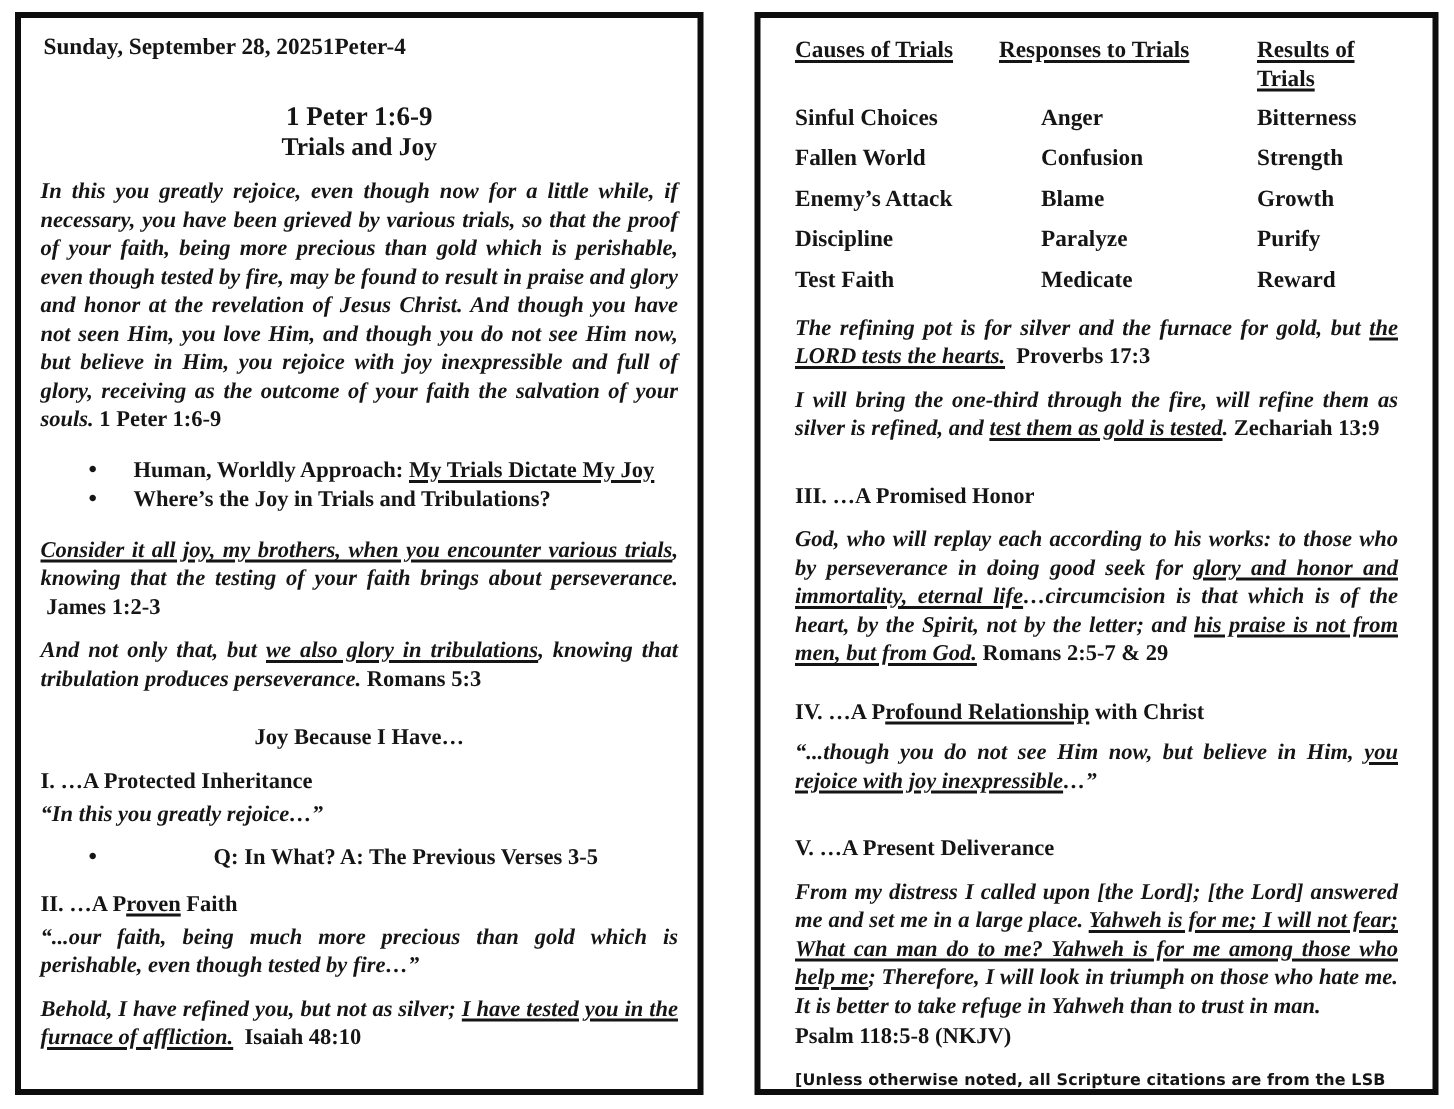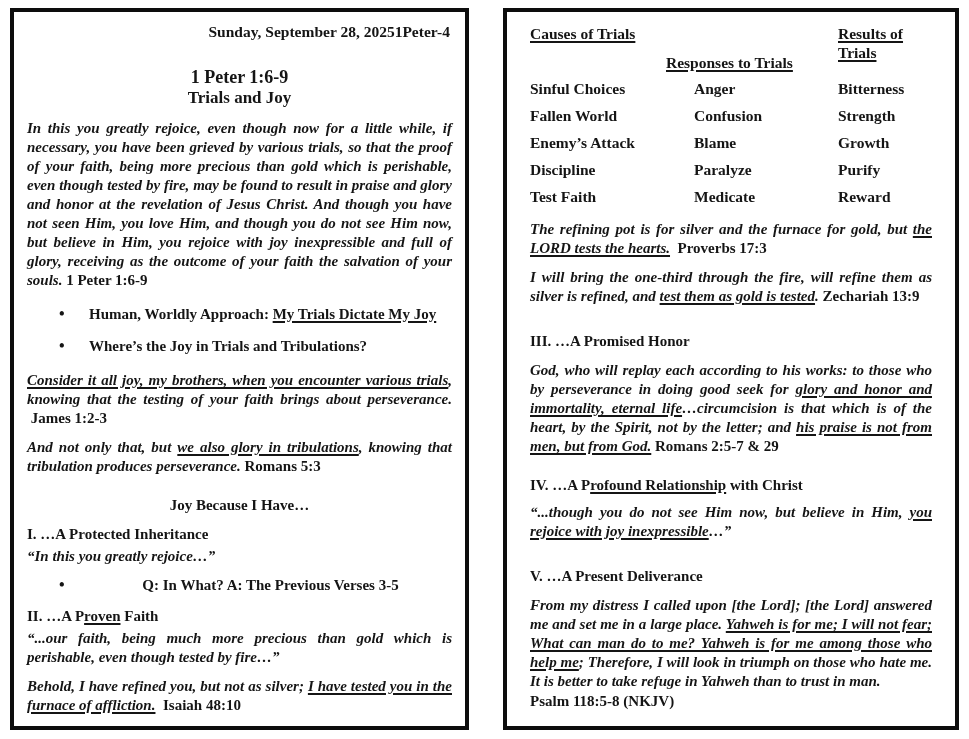--- a/index.html
+++ b/index.html
@@ -8,45 +8,45 @@
     font-family:"Liberation Serif","DejaVu Serif",serif;
     font-weight:700; color:#151515; position:relative;
   }
   .page {
     position:absolute; top:8px; background:#fff;
     border:4px solid #0d0d0d; overflow:hidden;
   }
   .page-left  { left:10px;  width:459px; height:722px; padding:8px 13px; }
   .page-right { left:503px; width:456px; height:722px; padding:8px 23px; }
 
-  .hdr-row { display:flex; justify-content:flex-end; font-size:15.5px; line-height:20px; margin:2px 2px 24px 2px; }
+  .hdr-row { display:flex; justify-content:flex-start; font-size:15.5px; line-height:20px; margin:2px 2px 24px 2px; }
   .center { text-align:center; }
   .title    { font-size:18px;   line-height:22px; }
   .subtitle { font-size:17px; line-height:19px; margin-bottom:12px; }
 
   p, .h-sec { font-size:15px; line-height:19px; }
   .just { text-align:justify; }
   .i { font-style:italic; }
   .u { text-decoration:underline; text-decoration-thickness:1.5px; text-underline-offset:2px; }
   .ref { font-style:normal; }
 
   .mb-lg { margin-bottom:15px; }
   .mb-md { margin-bottom:10px; }
   .mb-sm { margin-bottom:3px;  }
   .mb-xl { margin-bottom:20px; }
   .mb-xxl{ margin-bottom:26px; }
 
-  .bullet { position:relative; padding-left:62px; font-size:15px; line-height:19px; margin-bottom:13px; }
+  .bullet { position:relative; padding-left:62px; font-size:15px; line-height:19px; }
   .bullet::before { content:"•"; position:absolute; left:32px; top:-1px; font-size:16px; }
 
   .ttable { margin:4px 0 14px 0; }
   .trow { display:grid; grid-template-columns:136px 172px 1fr; margin-bottom:8px; font-size:15.5px; line-height:19px; }
   .trow.thead { margin-bottom:7px; }
   .trow .c2 { padding-left:28px; }
-  .trow.thead .c2 { padding-left:0;margin-top:29px; }
+  .trow.thead .c2 { padding-left:0; }
 
   .footer-note {
     font-family:"DejaVu Sans","Liberation Sans",sans-serif;
     font-size:10.6px; line-height:14px; font-weight:700; letter-spacing:0.1px;
   }
 </style>
 </head>
 <body>
 
 <section class="page page-left">

